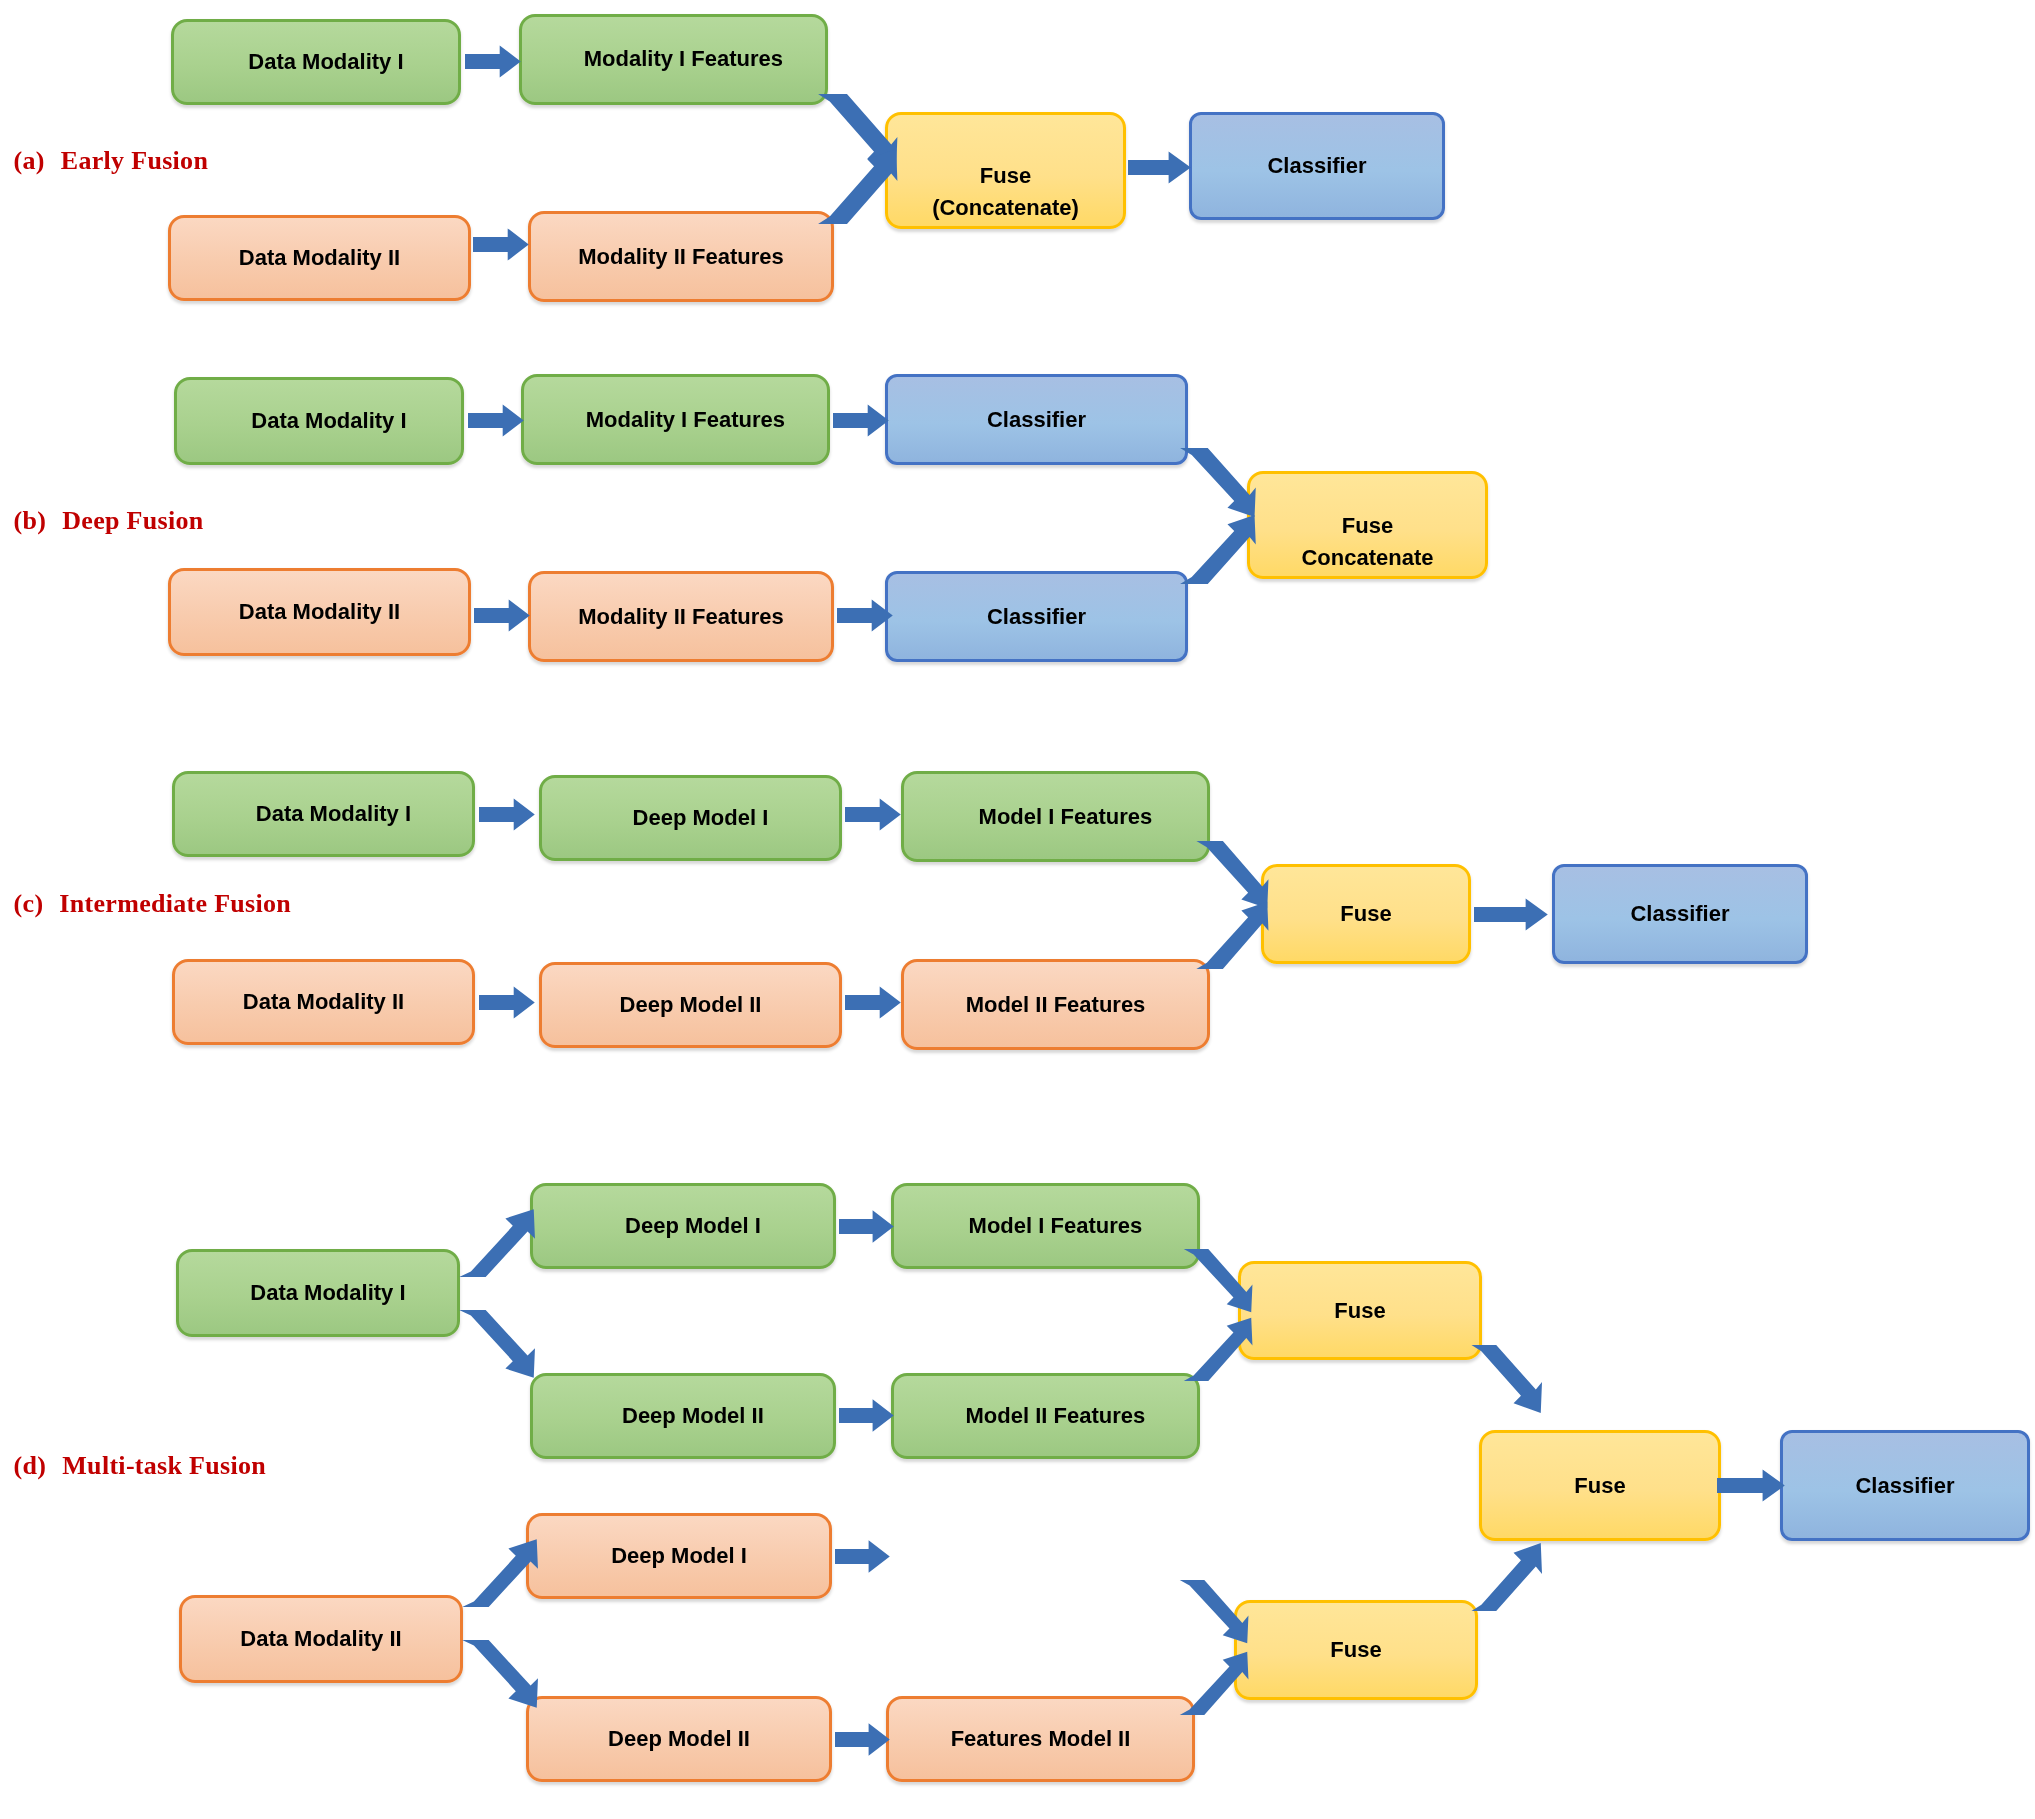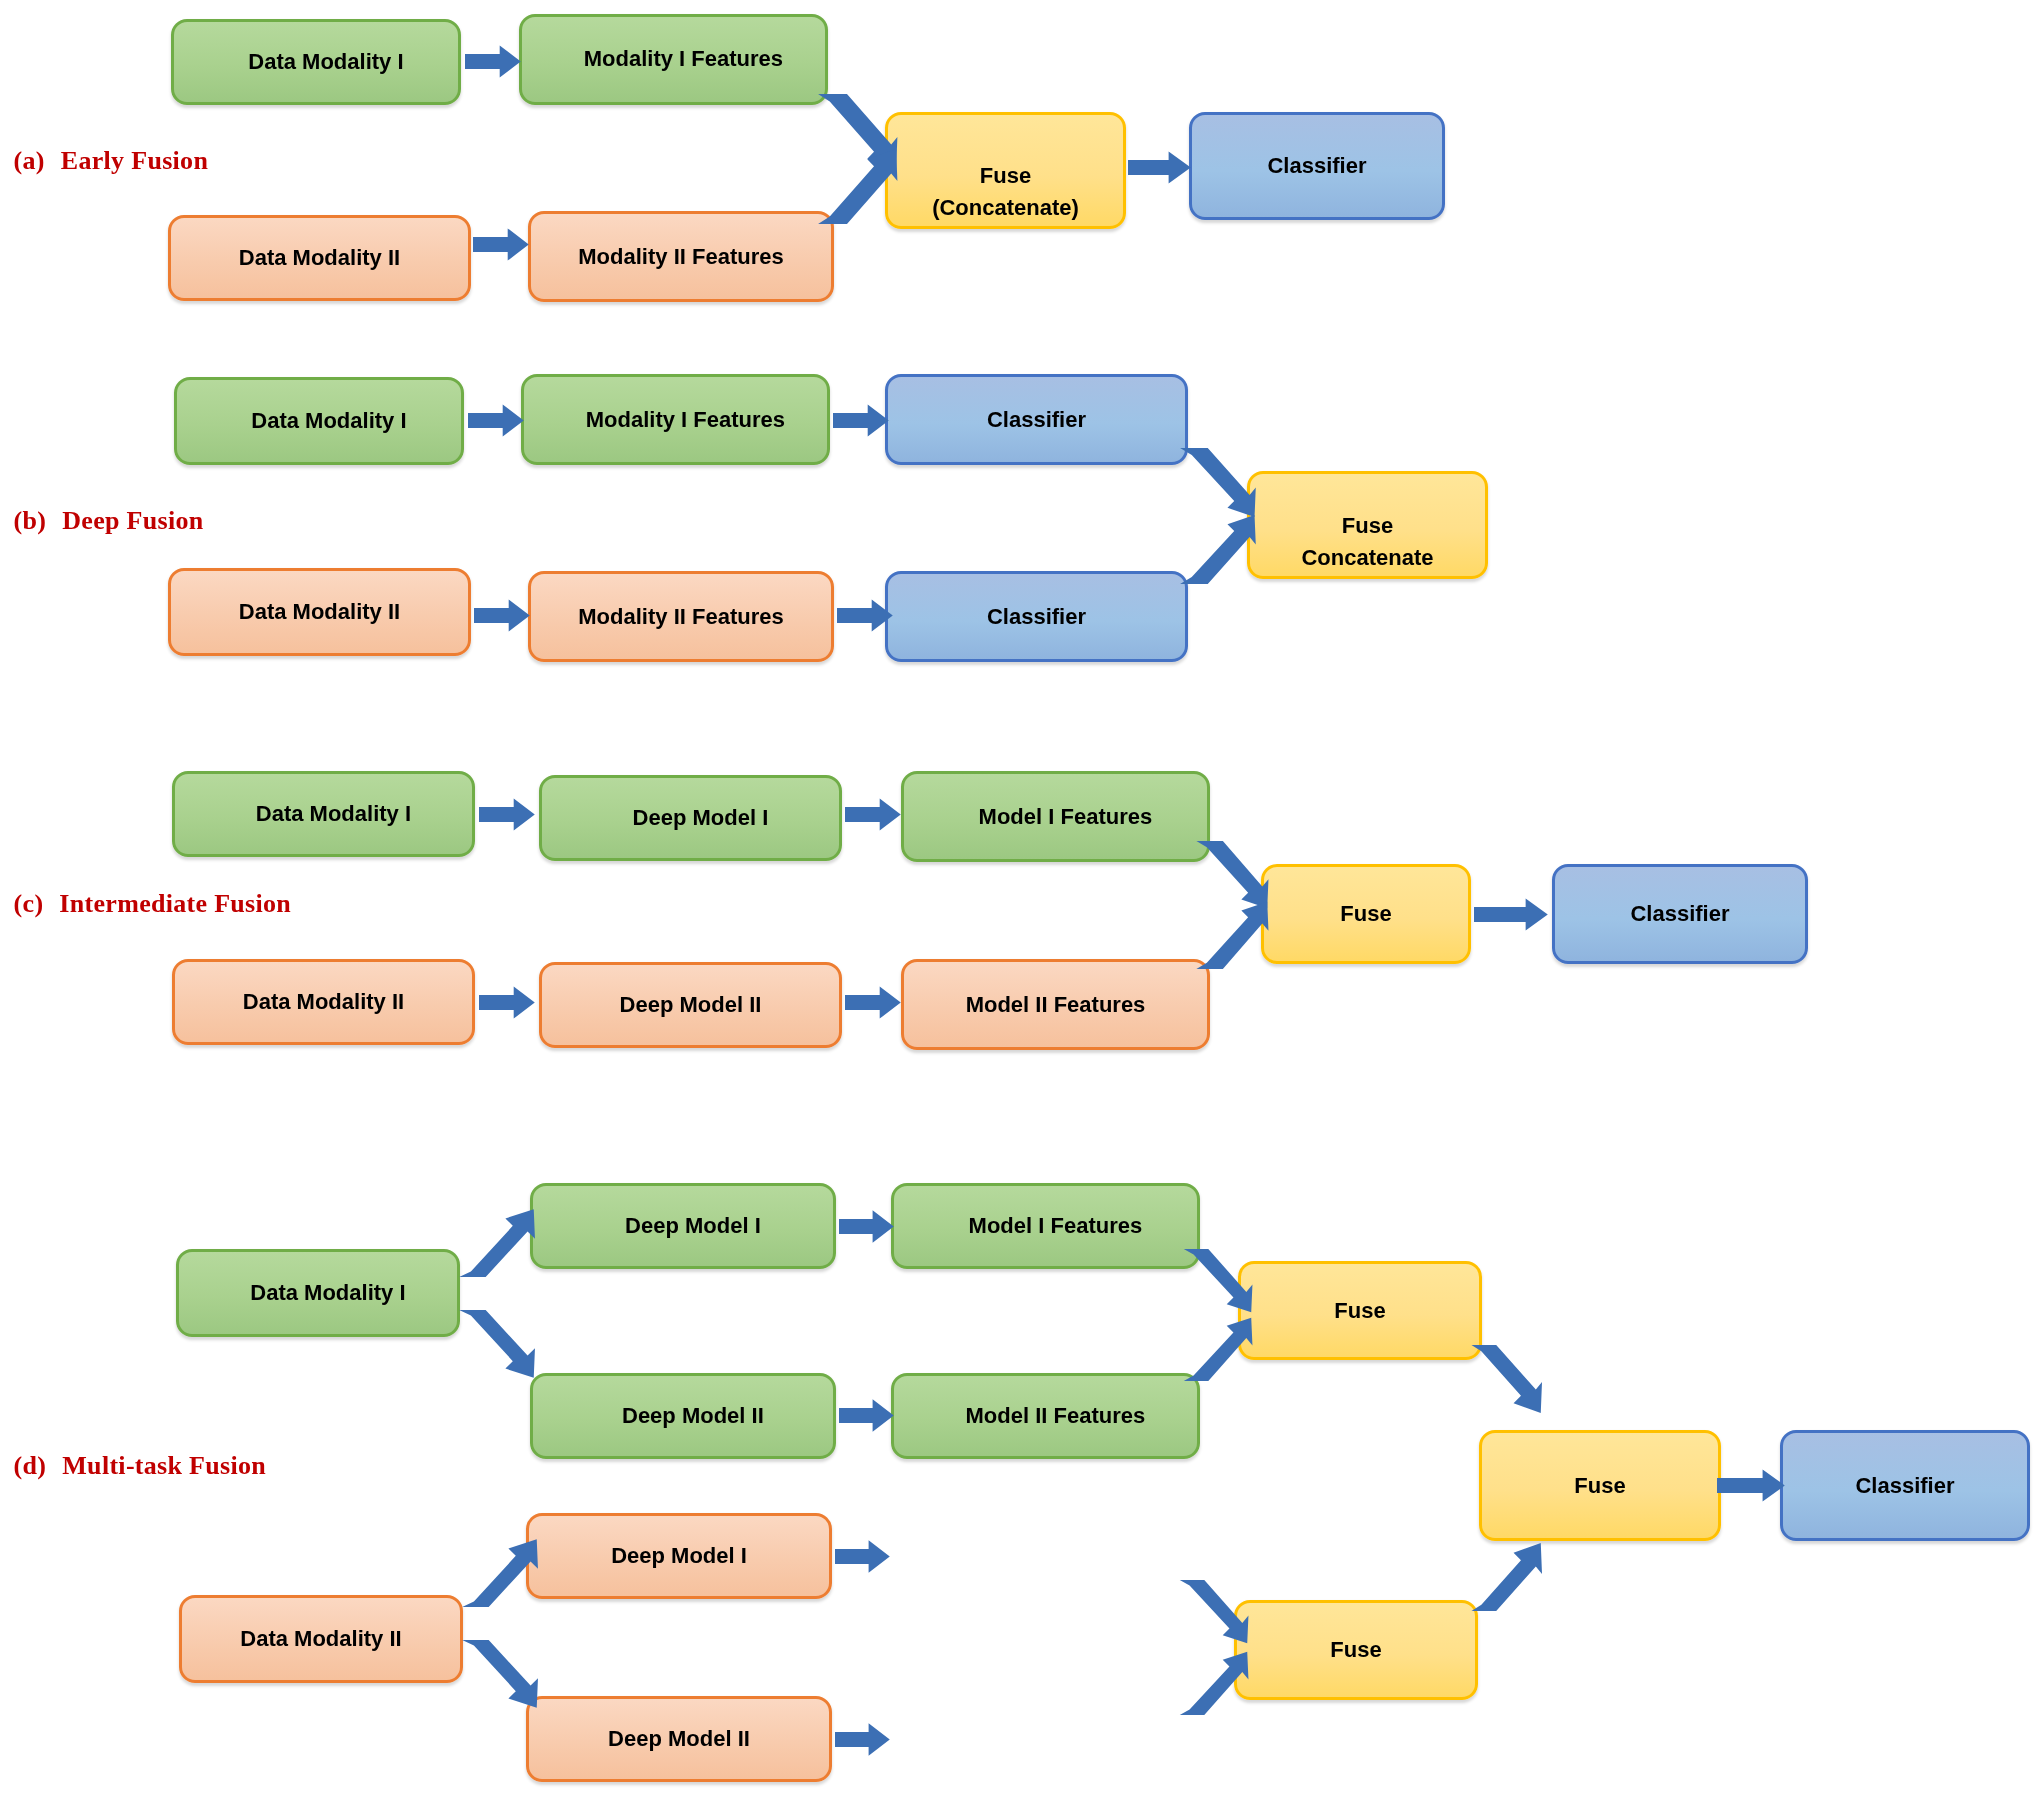--- a/index.html
+++ b/index.html
@@ -58,20 +58,21 @@
     border-color: #ED7D31;
   }
   .n-yellow {
     background: linear-gradient(180deg,#FFE699 0%,#FFE08A 55%,#FFD966 100%);
     border-color: #FFC000;
     justify-content: flex-end;
   }
   .n-blue {
     background: linear-gradient(180deg,#A7BFE3 0%,#9DC3E6 55%,#8FB4DE 100%);
     border-color: #4472C4;
+    border-radius: 12px;
   }
 
   
   .arrow { position: absolute; }
   .arrow svg { display: block; overflow: visible; }
 </style>
 </head>
 <body>
 
 <div id="stage">
@@ -283,20 +284,23 @@
 
   <div class="node n-orange" style="left:179px; top:1595px; width:284px; height:88px;">
     <span class="lbl">Data Modality II</span>
   </div>
   <div class="node n-orange" style="left:526px; top:1513px; width:306px; height:86px;">
     <span class="lbl">Deep Model I</span>
   </div>
   <div class="node n-orange" style="left:526px; top:1696px; width:306px; height:86px;">
     <span class="lbl">Deep Model II</span>
   </div>
+  <div class="node n-orange" style="left:886px; top:1696px; width:309px; height:86px;">
+    <span class="lbl">Features Model II</span>
+  </div>
   <div class="node n-yellow" style="left:1234px; top:1600px; width:244px; height:100px;">
     <span class="lbl">Fuse</span>
   </div>
 
   <div class="node n-yellow" style="left:1479px; top:1430px; width:242px; height:111px;">
     <span class="lbl">Fuse</span>
   </div>
   <div class="node n-blue" style="left:1780px; top:1430px; width:250px; height:111px;">
     <span class="lbl">Classifier</span>
   </div>

